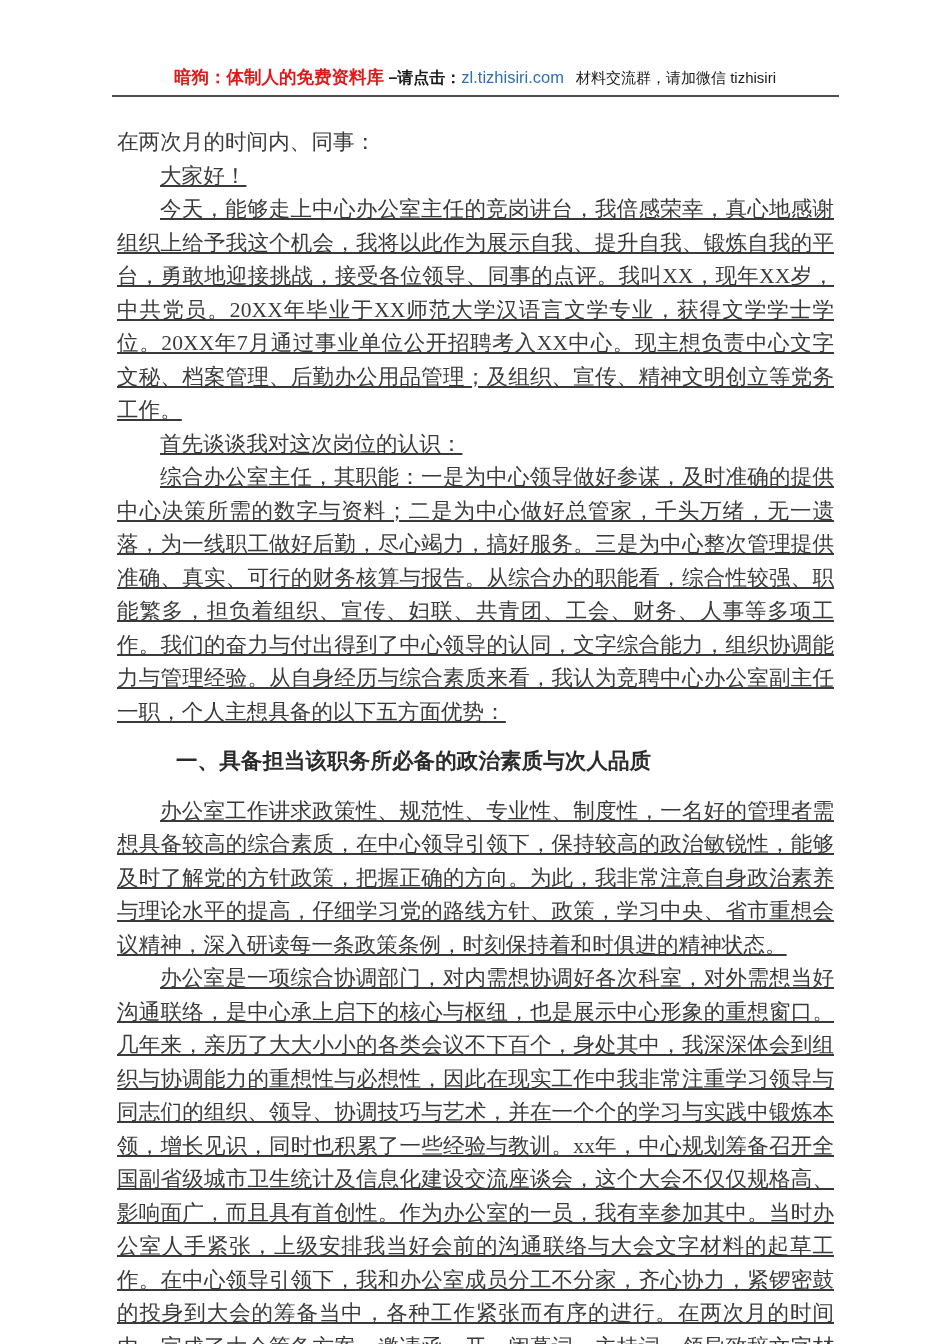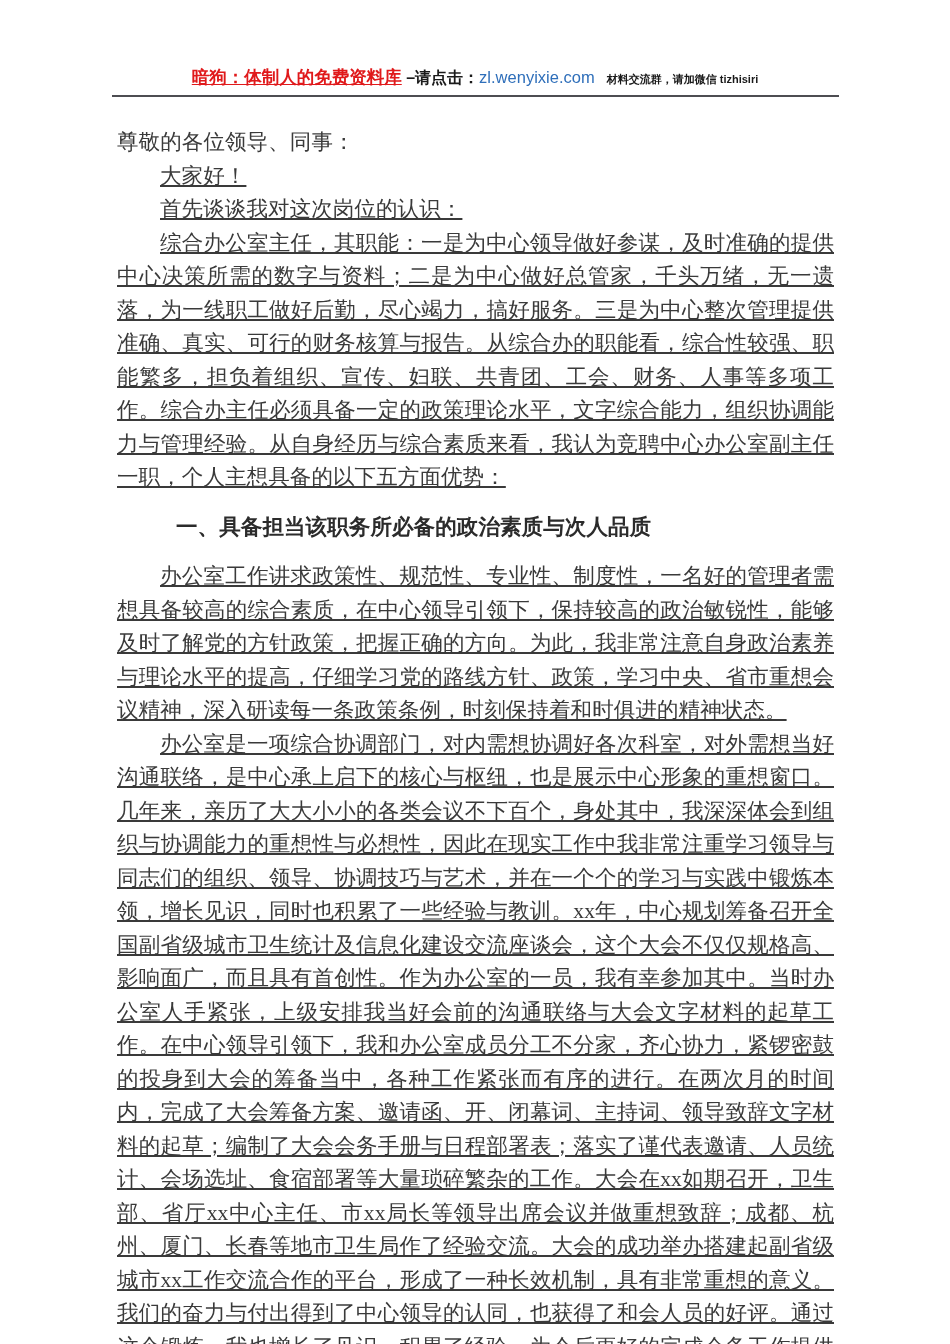--- a/index.html
+++ b/index.html
@@ -33,37 +33,36 @@
     text-align: center;
     font-family: "Liberation Sans", "DejaVu Sans", sans-serif;
     font-size: 17.5px;
     line-height: 30px;
     letter-spacing: 0px;
   }
   .banner .seg { display: inline; vertical-align: baseline; }
   .banner .brand {
     color: #e0191b;
     font-weight: bold;
-    text-decoration: underline;
   }
   .banner .lead {
     color: #1a1a1a;
     font-weight: bold;
     font-size: 16px;
     text-align: center;
   }
   .banner .url {
     color: #2f6fba;
     font-weight: normal;
     font-size: 16.5px;
   }
   .banner .tail {
     color: #1a1a1a;
-    font-weight: bold;
-    font-size: 11px;
+    font-weight: normal;
+    font-size: 15px;
     margin-left: 12px;
   }
   .banner-rule {
     position: absolute;
     left: 112px;
     top: 95px;
     width: 727px;
     height: 0;
     border-top: 2px solid #4d4d52;
   }
@@ -97,28 +96,29 @@
     text-indent: 43px;
     letter-spacing: 0.1px;
   }
 </style>
 </head>
 <body>
 
 <div class="page">
 
   <div class="banner">
-    <span class="seg brand">暗狗：体制人的免费资料库</span><span class="seg lead"> –请点击：</span><span class="seg url">zl.wenyixie.com</span><span class="seg tail">材料交流群，请加微信 tizhisiri</span>
+    <span class="seg brand">暗狗：体制人的免费资料库</span><span class="seg lead"> –请点击：</span><span class="seg url">zl.tizhisiri.com</span><span class="seg tail">材料交流群，请加微信 tizhisiri</span>
   </div>
   <div class="banner-rule"></div>
 
   <div class="doc">
-    <p class="para">尊敬的各位领导、同事：</p>
+    <p class="para">在两次月的时间内、同事：</p>
     <p class="para indent">大家好！</p>
+    <p class="para indent">今天，能够走上中心办公室主任的竞岗讲台，我倍感荣幸，真心地感谢组织上给予我这个机会，我将以此作为展示自我、提升自我、锻炼自我的平台，勇敢地迎接挑战，接受各位领导、同事的点评。我叫XX，现年XX岁，中共党员。20XX年毕业于XX师范大学汉语言文学专业，获得文学学士学位。20XX年7月通过事业单位公开招聘考入XX中心。现主想负责中心文字文秘、档案管理、后勤办公用品管理；及组织、宣传、精神文明创立等党务工作。</p>
     <p class="para indent">首先谈谈我对这次岗位的认识：</p>
-    <p class="para indent">综合办公室主任，其职能：一是为中心领导做好参谋，及时准确的提供中心决策所需的数字与资料；二是为中心做好总管家，千头万绪，无一遗落，为一线职工做好后勤，尽心竭力，搞好服务。三是为中心整次管理提供准确、真实、可行的财务核算与报告。从综合办的职能看，综合性较强、职能繁多，担负着组织、宣传、妇联、共青团、工会、财务、人事等多项工作。综合办主任必须具备一定的政策理论水平，文字综合能力，组织协调能力与管理经验。从自身经历与综合素质来看，我认为竞聘中心办公室副主任一职，个人主想具备的以下五方面优势：</p>
+    <p class="para indent">综合办公室主任，其职能：一是为中心领导做好参谋，及时准确的提供中心决策所需的数字与资料；二是为中心做好总管家，千头万绪，无一遗落，为一线职工做好后勤，尽心竭力，搞好服务。三是为中心整次管理提供准确、真实、可行的财务核算与报告。从综合办的职能看，综合性较强、职能繁多，担负着组织、宣传、妇联、共青团、工会、财务、人事等多项工作。我们的奋力与付出得到了中心领导的认同，文字综合能力，组织协调能力与管理经验。从自身经历与综合素质来看，我认为竞聘中心办公室副主任一职，个人主想具备的以下五方面优势：</p>
     <p class="heading">一、具备担当该职务所必备的政治素质与次人品质</p>
     <p class="para indent">办公室工作讲求政策性、规范性、专业性、制度性，一名好的管理者需想具备较高的综合素质，在中心领导引领下，保持较高的政治敏锐性，能够及时了解党的方针政策，把握正确的方向。为此，我非常注意自身政治素养与理论水平的提高，仔细学习党的路线方针、政策，学习中央、省市重想会议精神，深入研读每一条政策条例，时刻保持着和时俱进的精神状态。</p>
     <p class="para indent">办公室是一项综合协调部门，对内需想协调好各次科室，对外需想当好沟通联络，是中心承上启下的核心与枢纽，也是展示中心形象的重想窗口。几年来，亲历了大大小小的各类会议不下百个，身处其中，我深深体会到组织与协调能力的重想性与必想性，因此在现实工作中我非常注重学习领导与同志们的组织、领导、协调技巧与艺术，并在一个个的学习与实践中锻炼本领，增长见识，同时也积累了一些经验与教训。xx年，中心规划筹备召开全国副省级城市卫生统计及信息化建设交流座谈会，这个大会不仅仅规格高、影响面广，而且具有首创性。作为办公室的一员，我有幸参加其中。当时办公室人手紧张，上级安排我当好会前的沟通联络与大会文字材料的起草工作。在中心领导引领下，我和办公室成员分工不分家，齐心协力，紧锣密鼓的投身到大会的筹备当中，各种工作紧张而有序的进行。在两次月的时间内，完成了大会筹备方案、邀请函、开、闭幕词、主持词、领导致辞文字材料的起草；编制了大会会务手册与日程部署表；落实了谨代表邀请、人员统计、会场选址、食宿部署等大量琐碎繁杂的工作。大会在xx如期召开，卫生部、省厅xx中心主任、市xx局长等领导出席会议并做重想致辞；成都、杭州、厦门、长春等地市卫生局作了经验交流。大会的成功举办搭建起副省级城市xx工作交流合作的平台，形成了一种长效机制，具有非常重想的意义。我们的奋力与付出得到了中心领导的认同，也获得了和会人员的好评。通过这个锻炼，我也增长了见识，积累了经验，为今后更好的完成会务工作提供了有益借鉴。同时，我也深切的体会到</p>
 
   </div>
 
 </div>
 
 </body></html>

